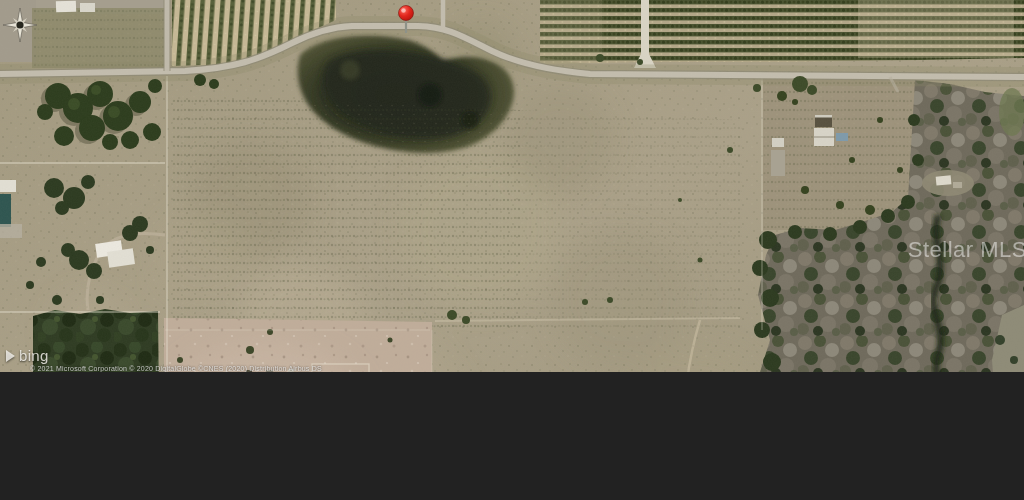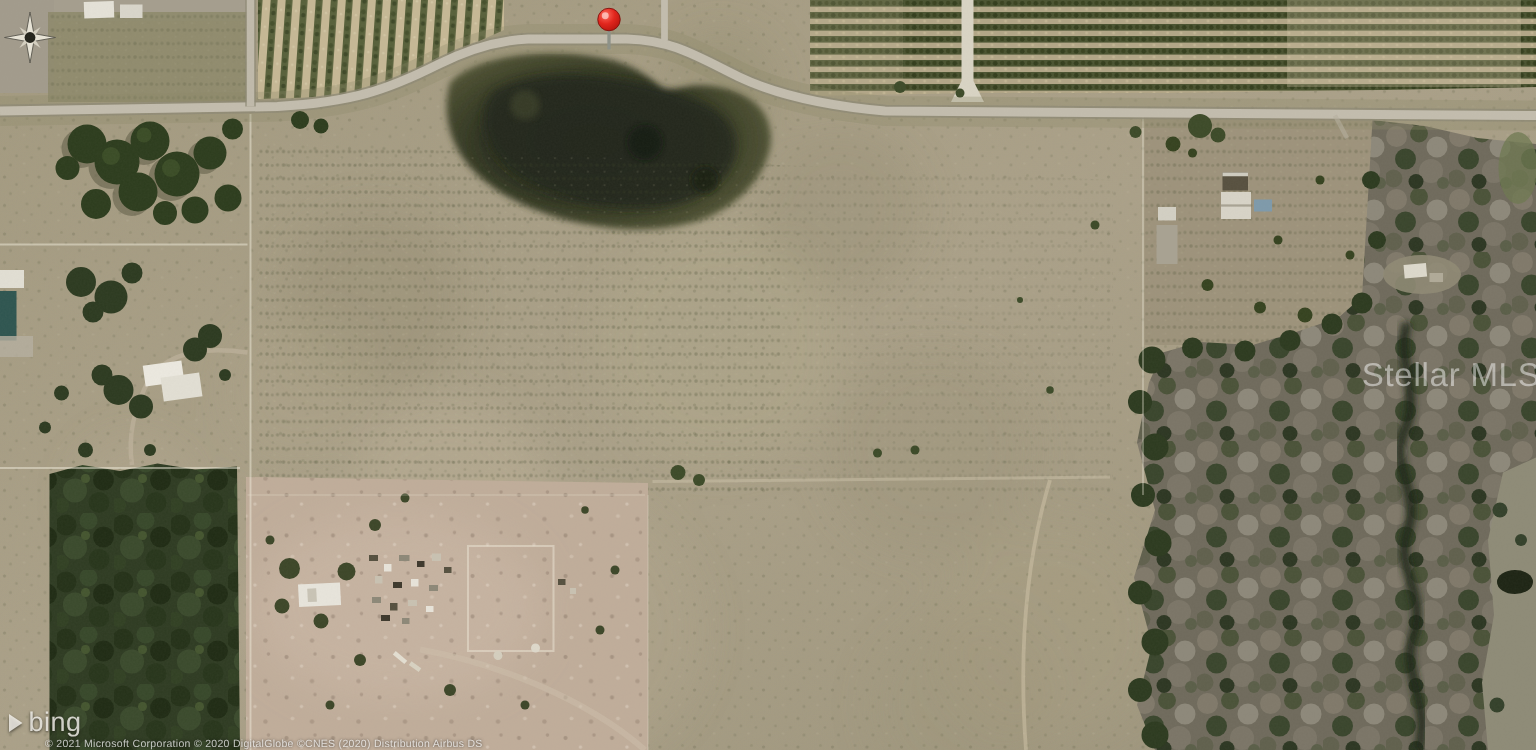--- a/index.html
+++ b/index.html
@@ -1,26 +1,26 @@
 <!DOCTYPE html>
 <html><head>
 <meta charset="utf-8">
 <style>
   html,body{margin:0;padding:0;background:#222;}
-  #stage{position:relative;width:1024px;height:500px;overflow:hidden;
+  #stage{position:relative;width:1024px;height:372px;overflow:hidden;
          font-family:"Liberation Sans",sans-serif;background:#a69d85;}
   #stage svg{position:absolute;left:0;top:0;display:block;}
   .watermark{position:absolute;top:237px;right:-3px;font-size:22px;font-weight:400;
     letter-spacing:.5px;color:rgba(255,255,255,.48);white-space:nowrap;pointer-events:none;}
   .attrib{position:absolute;left:6px;bottom:8px;display:flex;align-items:center;gap:4px;
     color:rgba(250,248,242,.8);text-shadow:0 1px 2px rgba(30,30,22,.85);}
   .bing-glyph{width:0;height:0;border-left:9px solid rgba(250,248,242,.8);
     border-top:6px solid transparent;border-bottom:6px solid transparent;
     filter:drop-shadow(0 1px 1px rgba(30,30,22,.8));}
-  .bing-word{font-size:18px;letter-spacing:.3px;}
+  .bing-word{font-size:15px;letter-spacing:.3px;}
   .copyright{position:absolute;left:30px;bottom:0px;font-size:7px;letter-spacing:.2px;
     color:rgba(255,255,255,.72);text-shadow:0 0 2px rgba(0,0,0,.7);white-space:nowrap;}
 </style>
 </head>
 <body>
 
 <div id="stage">
 <svg width="1024" height="500" viewBox="0 0 1024 500">
   <defs>
     <linearGradient id="baseGrad" x1="0" y1="0" x2="1" y2="1">

